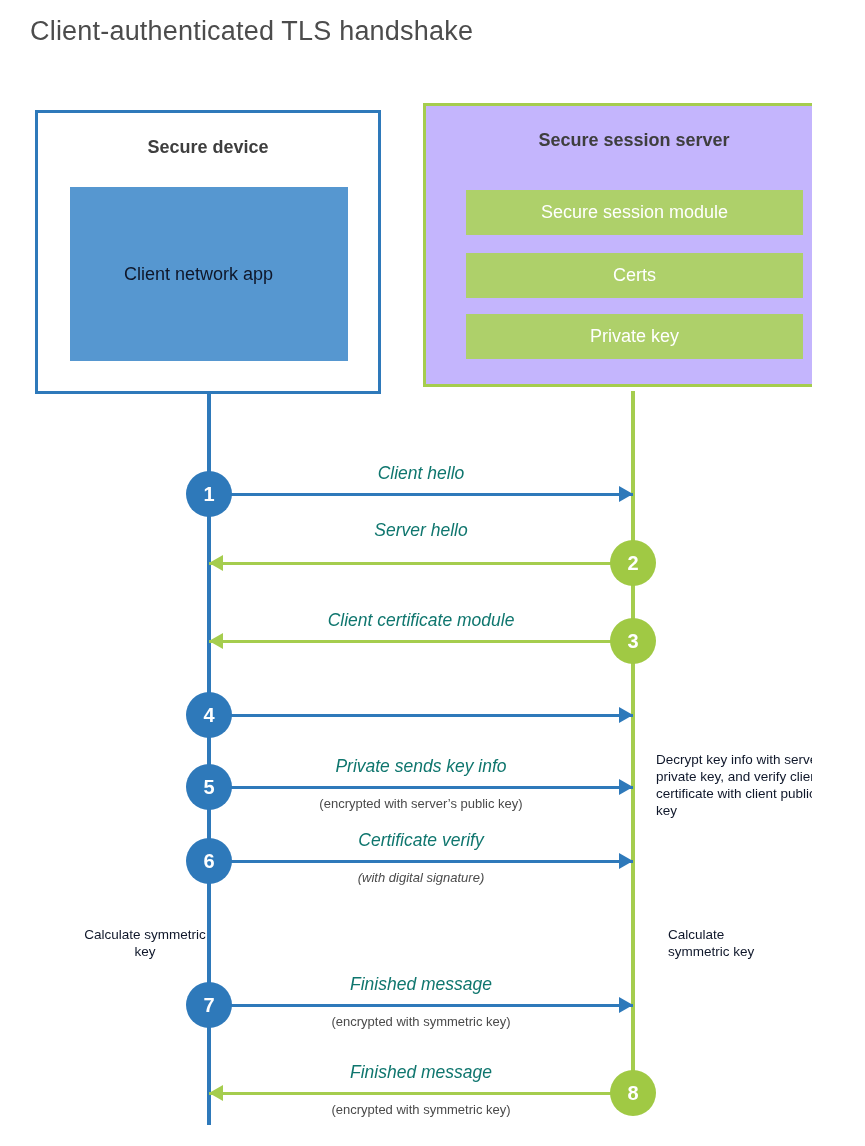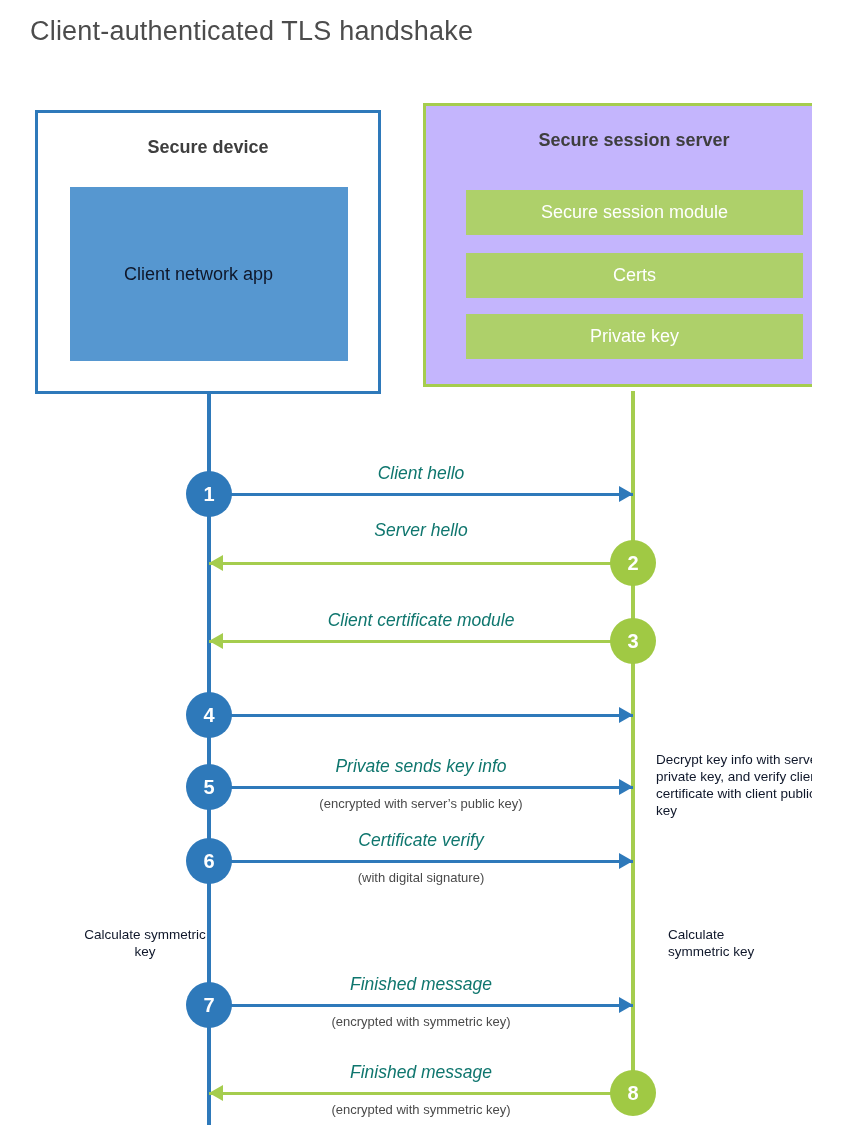--- a/index.html
+++ b/index.html
@@ -88,21 +88,21 @@
   <div class="abs step-label" style="top:756px;">Private sends key info</div>
   <div class="abs arrow-line blue-line" style="top:786px;"></div>
   <div class="abs head head-right" style="top:779px;"></div>
   <div class="abs circle circle-blue" style="top:764px;">5</div>
   <div class="abs step-label" style="top:830px;">Certificate verify</div>
 
   <div class="abs step-sub" style="top:796px;">(encrypted with server’s public key)</div>
   <div class="abs arrow-line blue-line" style="top:860px;"></div>
   <div class="abs head head-right" style="top:853px;"></div>
   <div class="abs circle circle-blue" style="top:838px;">6</div>
-  <div class="abs step-sub" style="top:870px;">(with digital signature)</div>
+  <div class="abs step-sub" style="top:870px;font-style:italic;">(with digital signature)</div>
 
   <div class="abs step-label" style="top:974px;">Finished message</div>
   <div class="abs arrow-line blue-line" style="top:1004px;"></div>
   <div class="abs head head-right" style="top:997px;"></div>
   <div class="abs circle circle-blue" style="top:982px;">7</div>
   <div class="abs step-sub" style="top:1014px;">(encrypted with symmetric key)</div>
 
   <div class="abs step-label" style="top:1062px;">Finished message</div>
   <div class="abs arrow-line green-line" style="top:1092px;"></div>
   <div class="abs head head-left" style="top:1085px;"></div>

